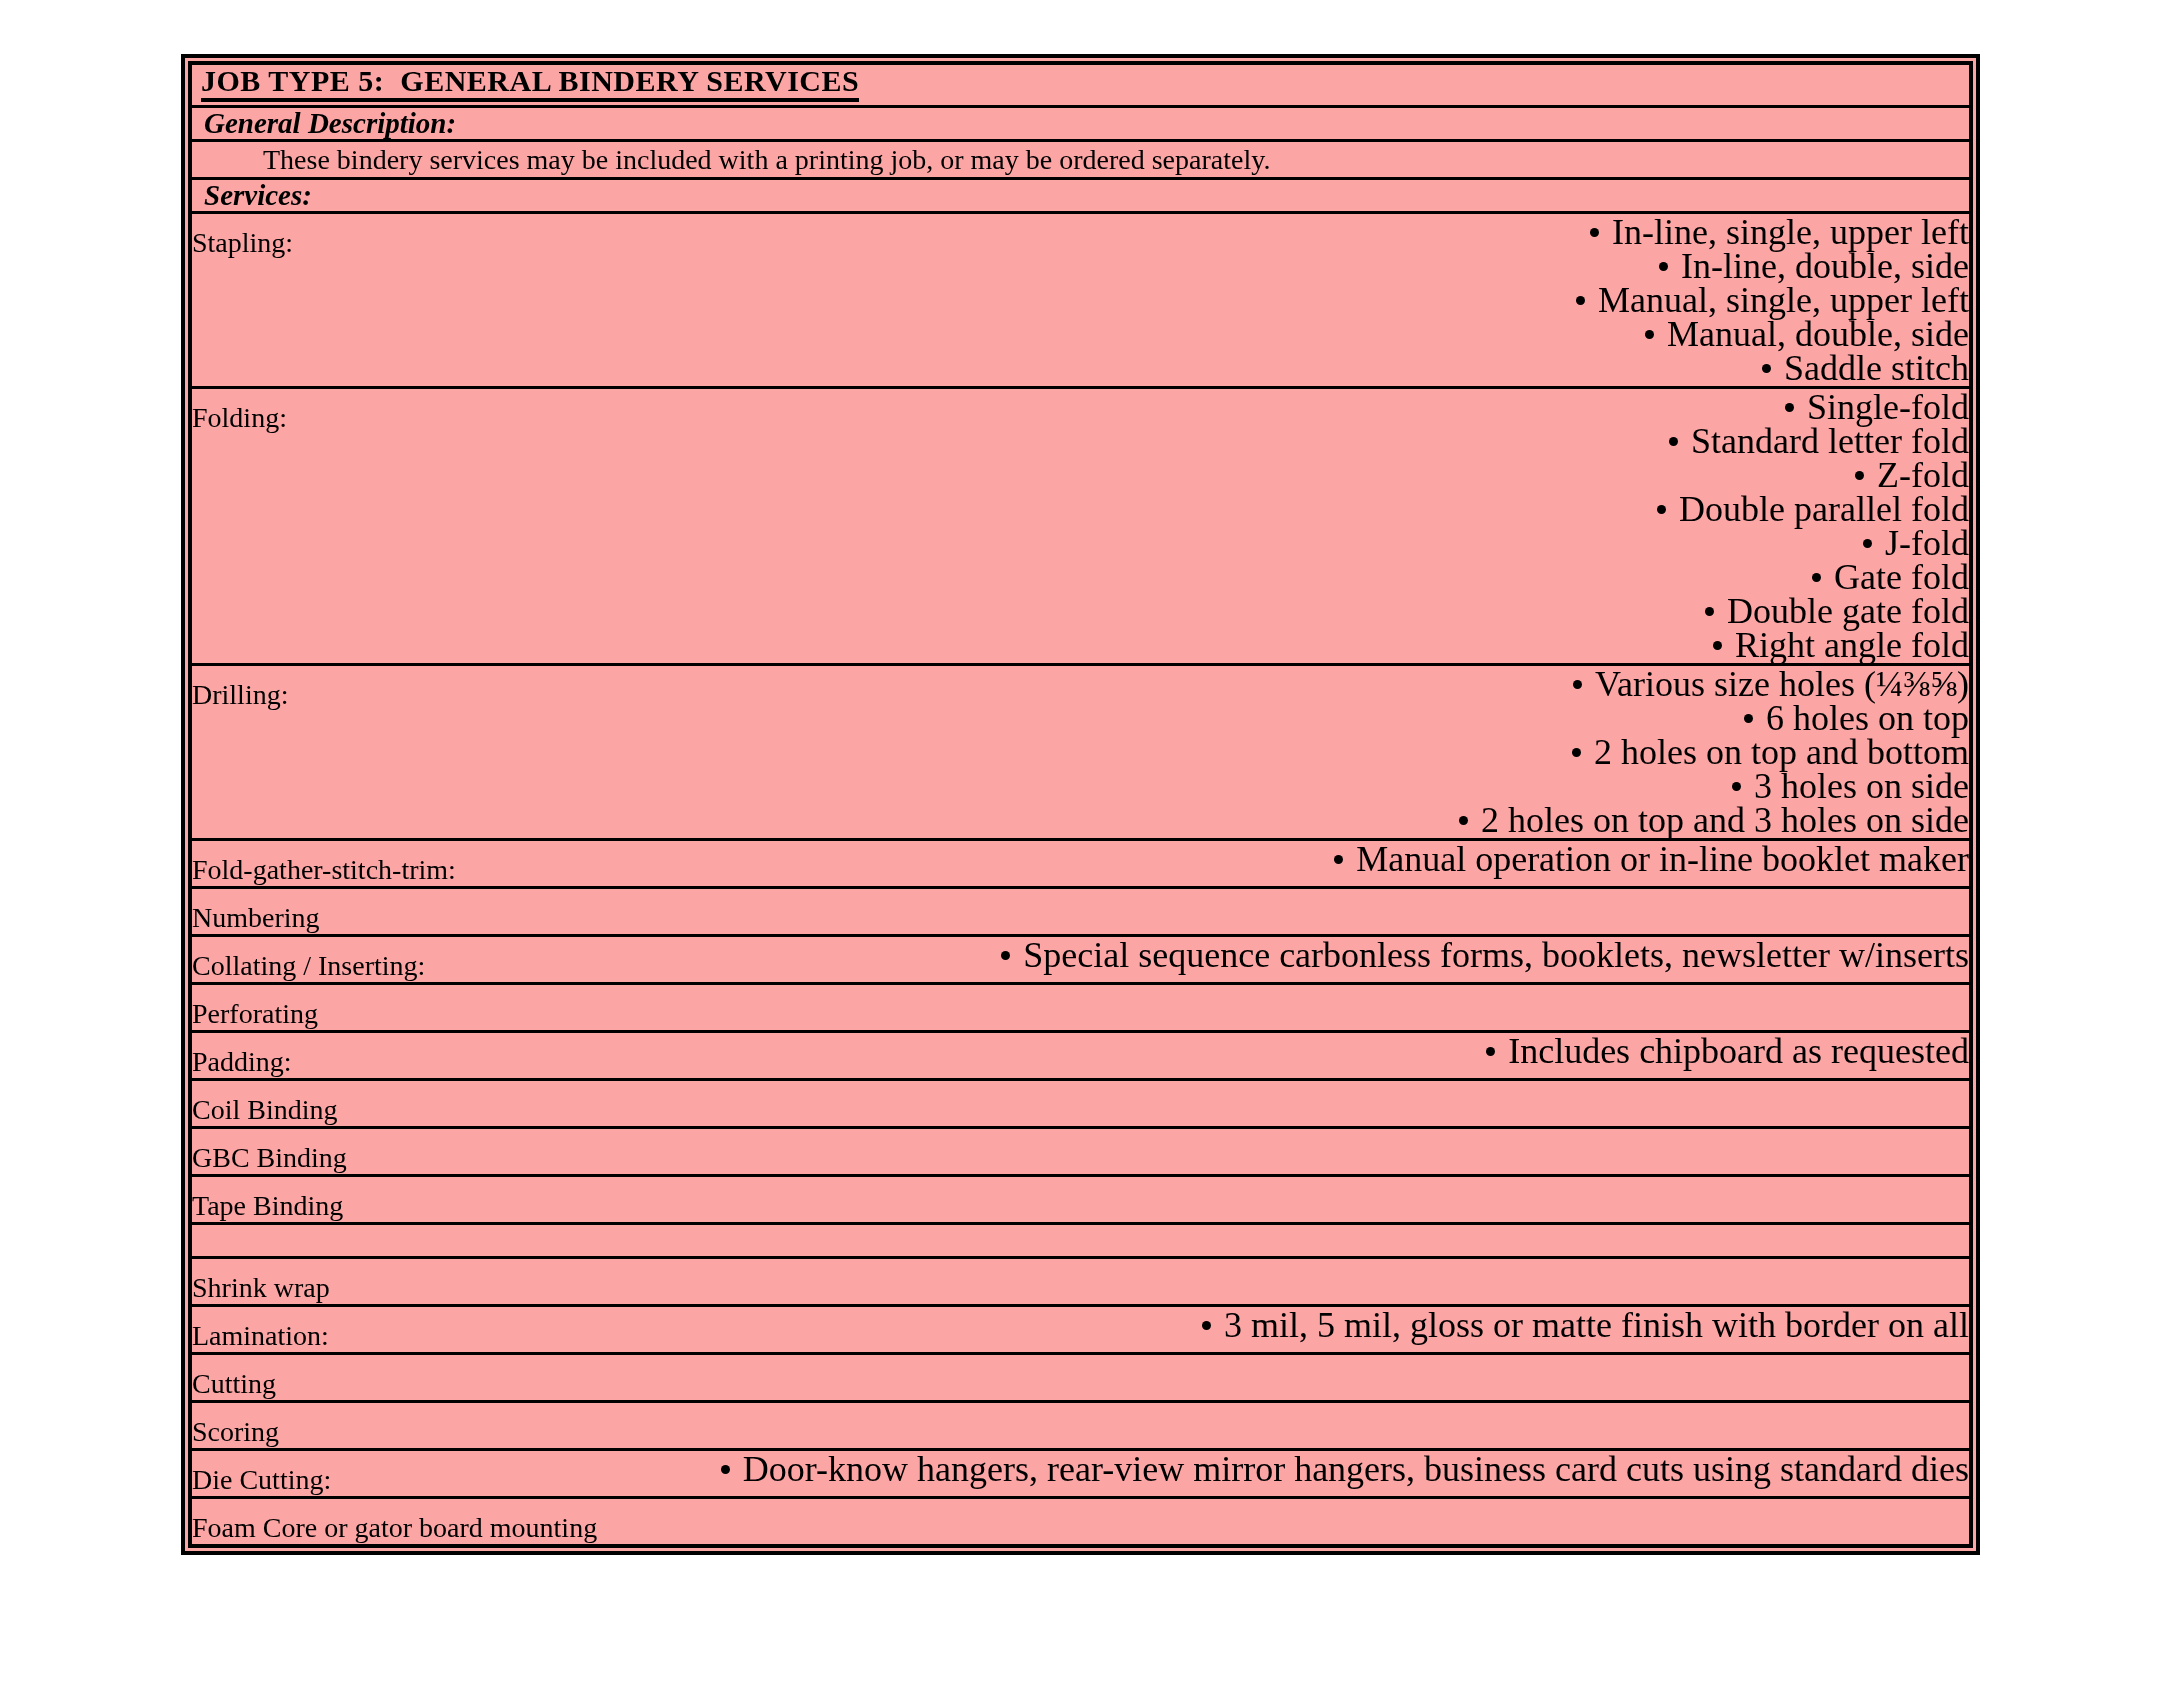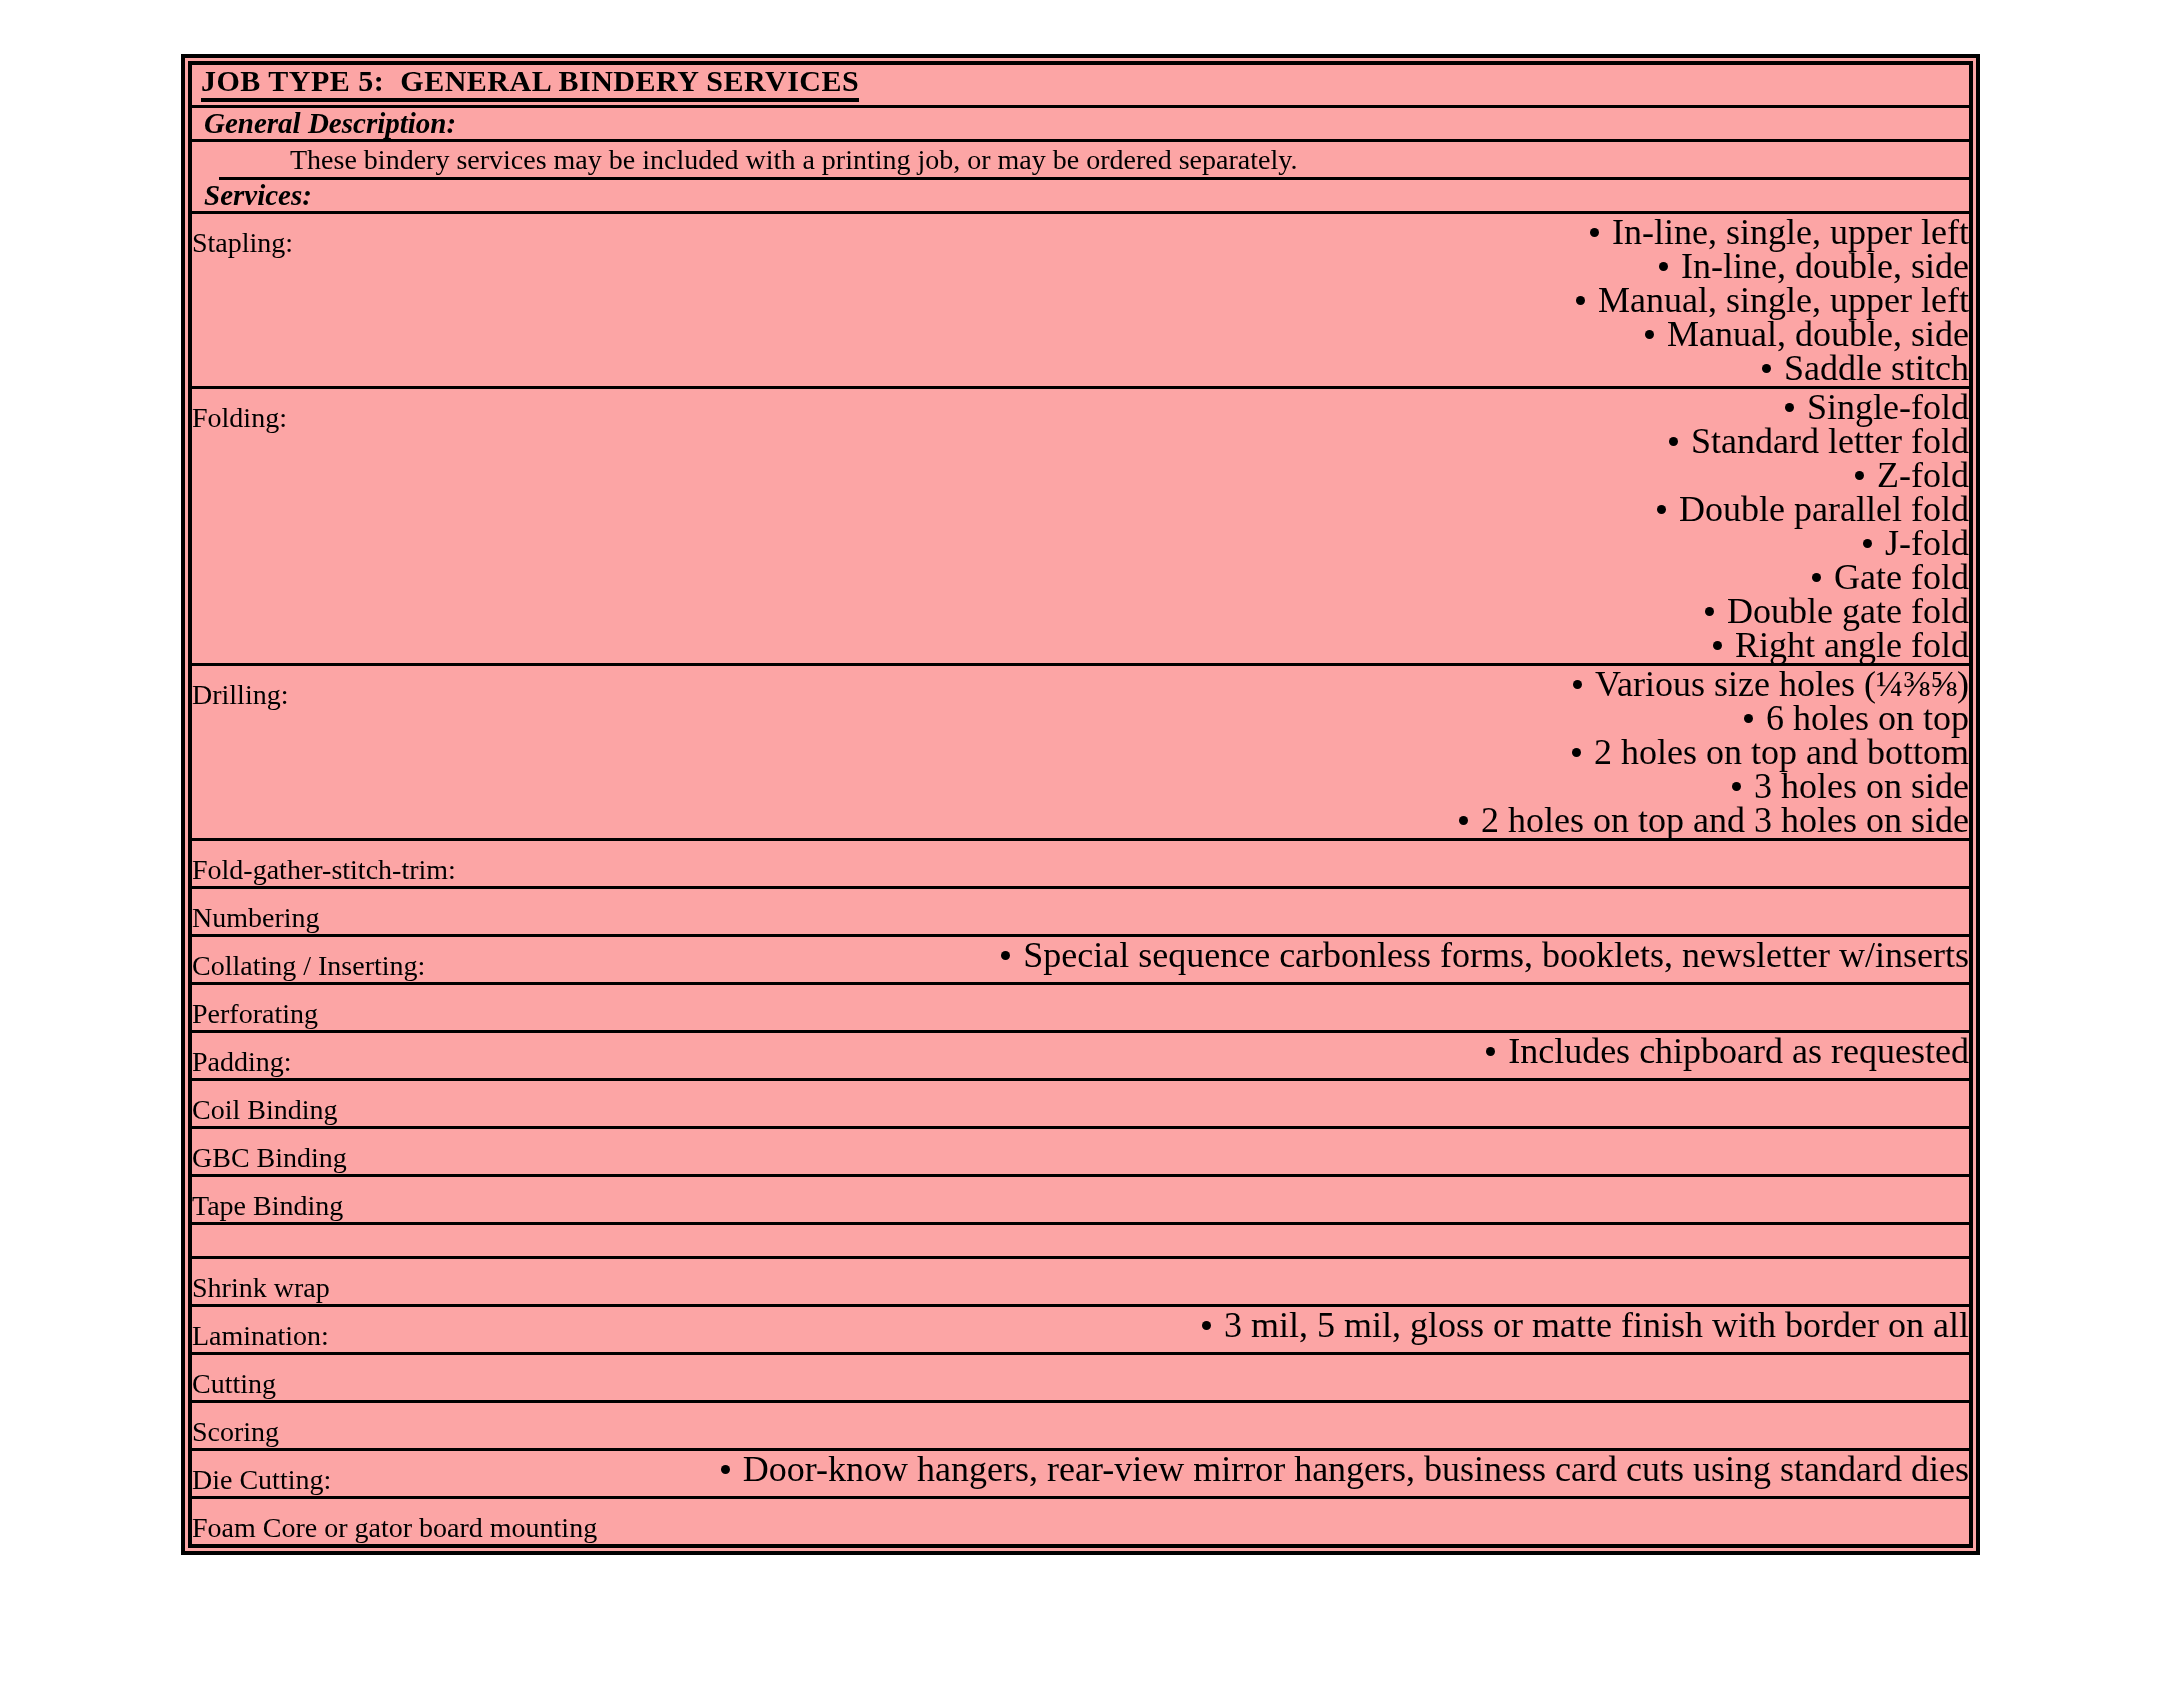--- a/index.html
+++ b/index.html
@@ -38,21 +38,21 @@
   }
 
   
   .row-subheader{min-height:29px;padding:1px 0 1px 12px;}
   .subheader-text{
     font-weight:bold;font-style:italic;
     font-size:29px;line-height:29px;
   }
 
   
-  .row-text{min-height:33px;padding:1px 7px 1px 71px;margin-left:27px;}
+  .row-text{min-height:33px;padding:1px 7px 1px 71px;}
   .text-body{font-size:28px;line-height:33px;}
 
   
   .row-service{display:flex;align-items:flex-start;min-height:31px;padding-top:1px;padding-bottom:1px;}
   .label-col{
     flex:0 0 396px;width:396px;
     box-sizing:border-box;
     font-size:28px;line-height:31px;
     white-space:nowrap;
     margin-top:12px;
@@ -165,20 +165,26 @@
             <span class="bullet-text">3 holes on side</span>
           </div>
           <div class="bullet-line">
             <span class="bullet-dot"></span>
             <span class="bullet-text">2 holes on top and 3 holes on side</span>
           </div>
         </div>
       </div>
       <div class="row row-service">
         <div class="label-col">Fold-gather-stitch-trim:</div>
+        <div class="bullets-col">
+          <div class="bullet-line">
+            <span class="bullet-dot"></span>
+            <span class="bullet-text">Manual operation or in-line booklet maker</span>
+          </div>
+        </div>
       </div>
       <div class="row row-service">
         <div class="label-col label-col-full">Numbering</div>
       </div>
       <div class="row row-service">
         <div class="label-col">Collating / Inserting:</div>
         <div class="bullets-col">
           <div class="bullet-line">
             <span class="bullet-dot"></span>
             <span class="bullet-text">Special sequence carbonless forms, booklets, newsletter w/inserts</span>

